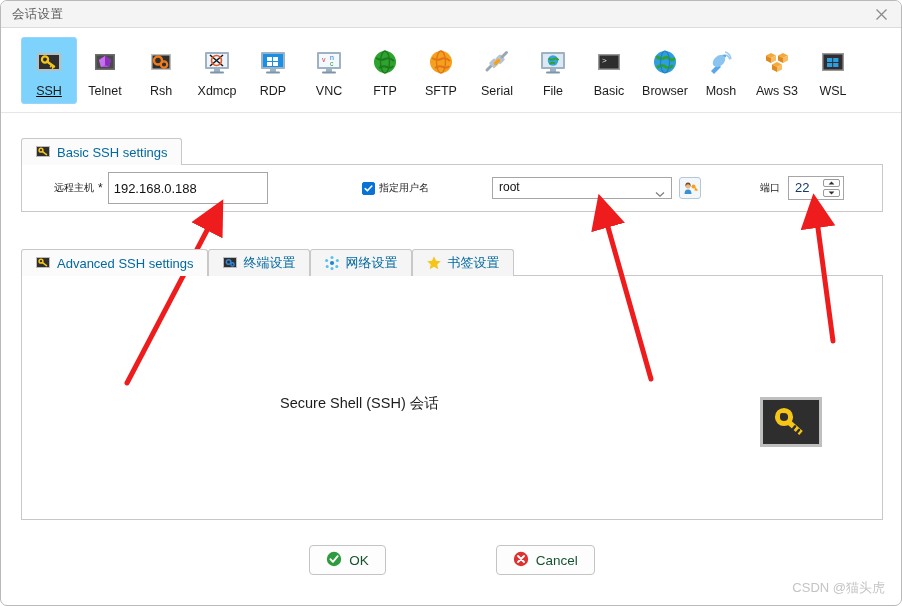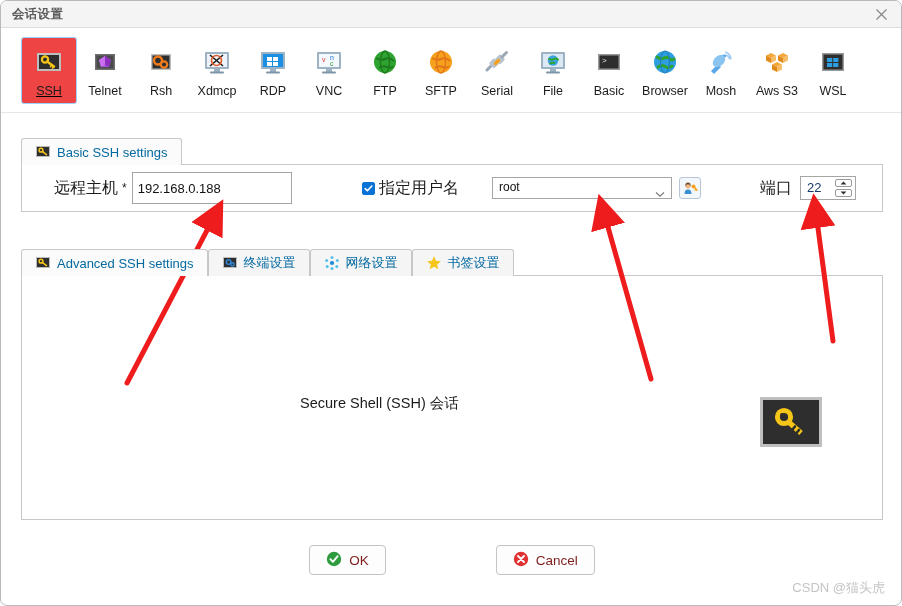--- a/index.html
+++ b/index.html
@@ -31,21 +31,20 @@
     background: #f4f4f4;
     border-bottom: 1px solid #dcdcdc;
     box-sizing: border-box;
   }
   .titlebar .title {
     position: absolute;
     left: 11px; top: 5px;
     font-size: 12.5px;
     color: #5d5d5d;
     letter-spacing: .3px;
-    font-weight: bold;
   }
   .close-btn {
     position: absolute;
     right: 0; top: 0;
     width: 44px; height: 26px;
     display: flex; align-items: center; justify-content: center;
     cursor: pointer;
   }
   .close-btn svg { display:block; }
 
@@ -69,21 +68,21 @@
     margin-right: 0px;
     display: flex;
     flex-direction: column;
     align-items: center;
     box-sizing: border-box;
     border: 1px solid transparent;
     border-radius: 3px;
     cursor: pointer;
   }
   .proto.selected {
-    background: #ef4444;
+    background: #7dd3fc;
     border-color: #99d1ff;
     text-decoration: underline;
   }
   .proto .ic {
     width: 32px; height: 32px;
     display: block;
     margin-bottom: 6px;
   }
   .proto .lbl {
     font-size: 12.5px;
@@ -135,21 +134,21 @@
   .basic-card { left: 20px; top: 136px; width: 862px; }
   .basic-card .tabbody { height: 48px; position: relative; }
 
   .frow {
     position: absolute;
     display: flex;
     align-items: center;
     height: 100%;
   }
   .flabel {
-    font-size: 16px;
+    font-size: 10px;
     color: #1c1c1c;
     white-space: nowrap;
   }
   .req { color: #1c1c1c; margin: 0 5px 0 4px; font-size: 12px; }
 
   input.txt {
     font-family: "Liberation Sans", "DejaVu Sans", sans-serif;
     font-size: 13px;
     color: #111;
     height: 22px;
@@ -240,21 +239,20 @@
   
   .adv-card { left: 20px; top: 247px; width: 862px; }
   .adv-card .tabbody { height: 245px; position: relative; background:#fff; }
 
   .ssh-caption {
     position: absolute;
     left: 258px; top: 118px;
     font-size: 14.5px;
     color: #1c1c1c;
     white-space: nowrap;
-    margin-left: 20px;
   }
   .ssh-badge {
     position: absolute;
     left: 738px; top: 121px;
     width: 62px; height: 50px;
     background: #2e2e2e;
     border: 3px solid #bfbfbf;
     box-sizing: border-box;
     display: flex; align-items: center; justify-content: center;
   }
@@ -271,21 +269,21 @@
   .dlgbtn {
     display: flex;
     align-items: center;
     gap: 7px;
     height: 30px;
     padding: 0 16px;
     background: #fdfdfd;
     border: 1px solid #c4c4c4;
     border-radius: 4px;
     font-size: 13.5px;
-    color: #7f1d1d;
+    color: #14532d;
     cursor: pointer;
     box-sizing: border-box;
   }
 
   .watermark {
     position: absolute;
     right: 16px; bottom: 8px;
     font-size: 13px;
     color: #c4c4c4;
     white-space: nowrap;

